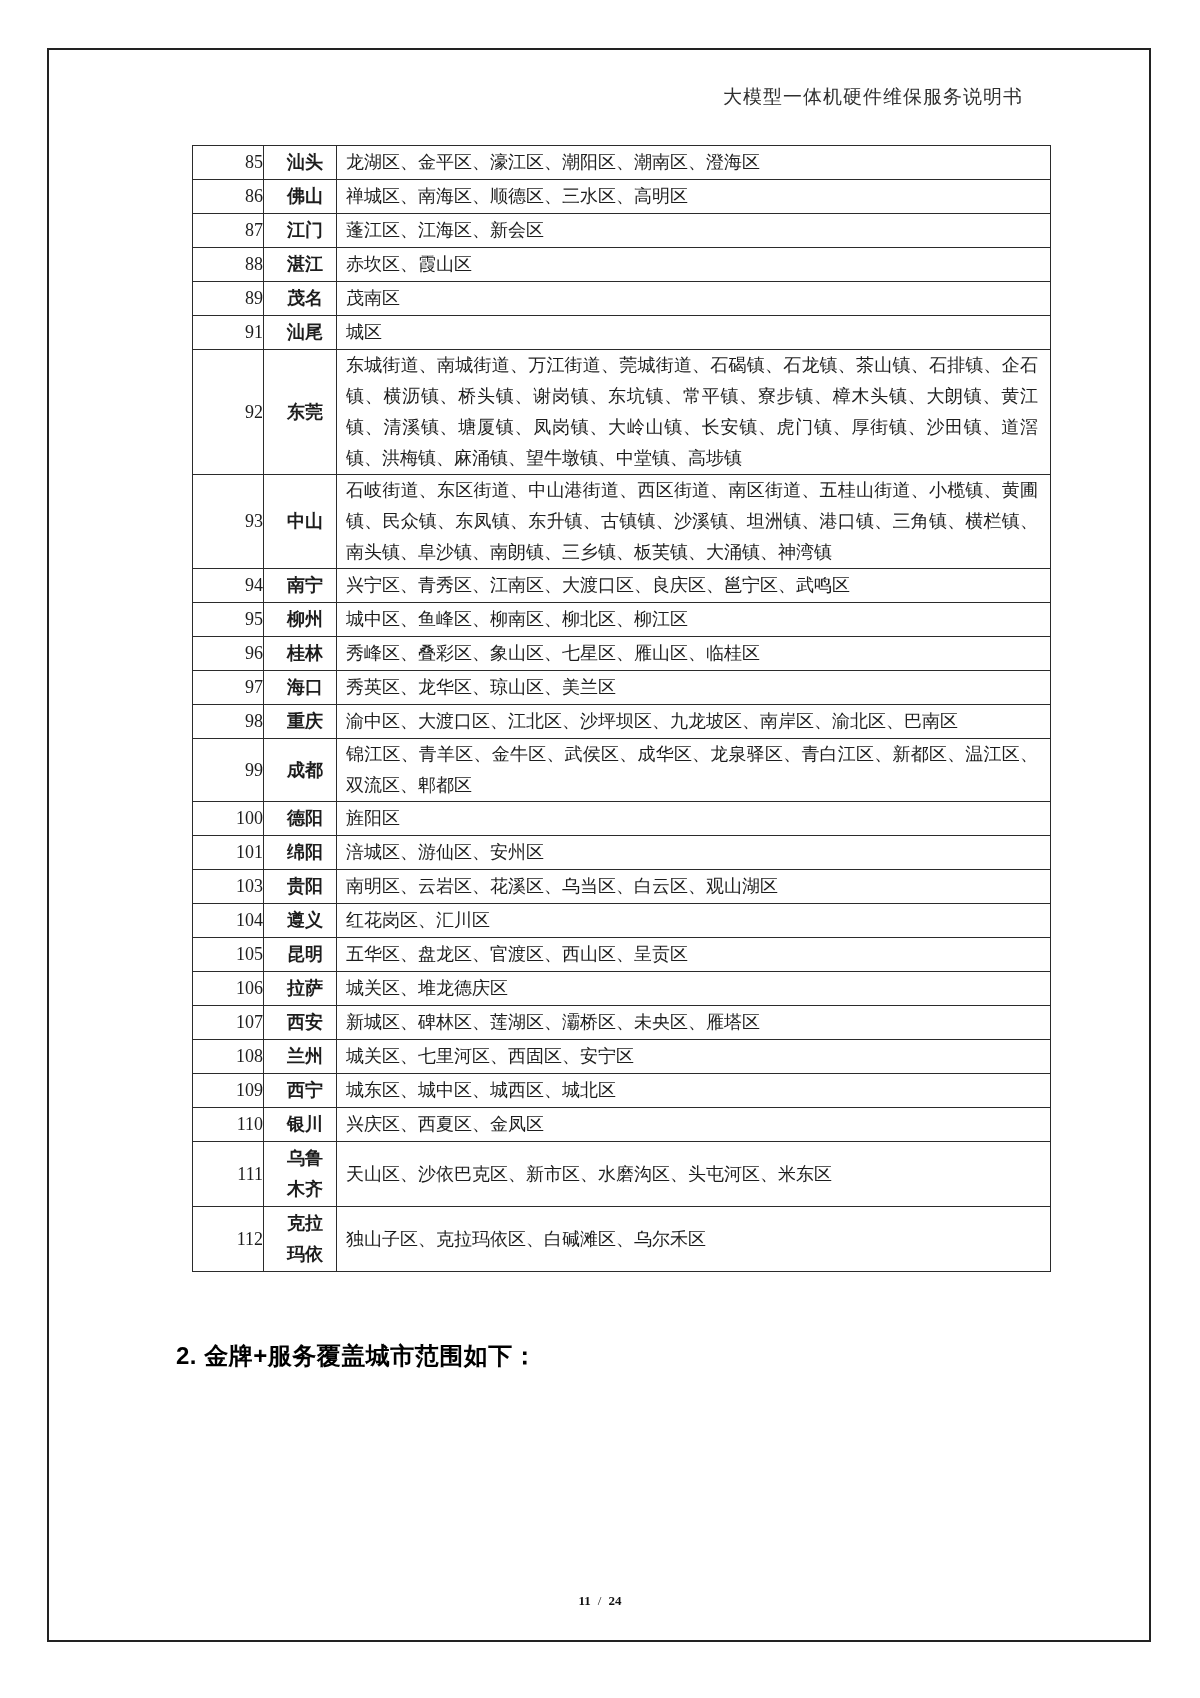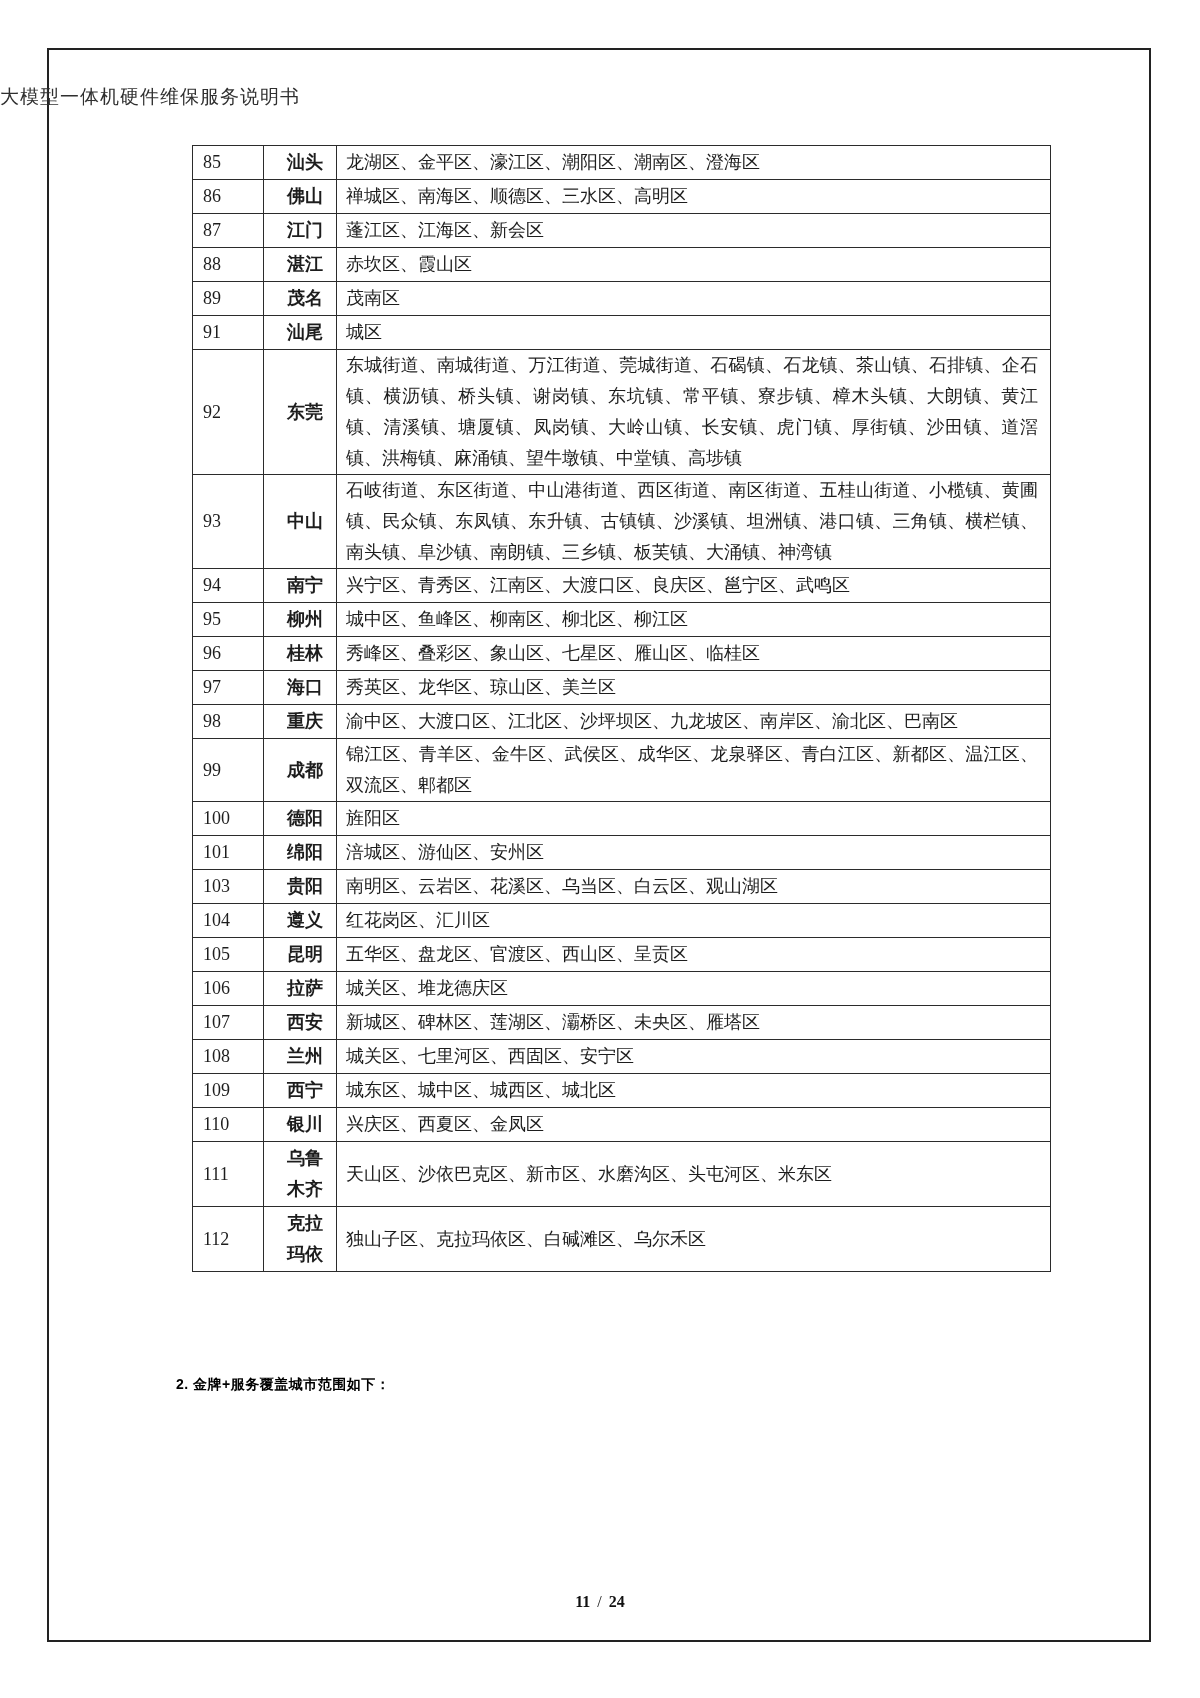--- a/index.html
+++ b/index.html
@@ -23,21 +23,21 @@
     width: 1104px;
     height: 1594px;
     border: 2px solid #222222;
     box-sizing: border-box;
   }
   .doc-header {
     position: absolute;
     top: 84px;
     left: 0;
     width: 1023px;
-    text-align: left;
+    text-align: right;
     font-size: 19px;
     letter-spacing: 1px;
     color: #2f2f2f;
     white-space: nowrap;
   }
   table.coverage-table {
     position: absolute;
     left: 192px;
     top: 145px;
     width: 858px;
@@ -45,50 +45,50 @@
     table-layout: fixed;
   }
   table.coverage-table td {
     border: 1.5px solid #2b2b2b;
     font-size: 18px;
     line-height: 31px;
     vertical-align: middle;
     color: #1d1d1d;
   }
   td.col-no {
-    text-align: left;
-    padding: 0 10px;
+    text-align: right;
+    padding: 0 0;
   }
   td.col-city {
     text-align: right;
     padding: 1px 13px;
     font-weight: bold;
   }
   td.col-districts {
     text-align: justify;
     padding: 0 12px 0 9px;
     margin-left: 46px;
   }
   .section-heading {
     position: absolute;
     left: 176px;
-    top: 1376px;
+    top: 1340px;
     font-family: "Liberation Sans", "DejaVu Sans", sans-serif;
     font-weight: bold;
-    font-size: 14px;
+    font-size: 24px;
     color: #000000;
     letter-spacing: 0.5px;
   }
   .footer {
     position: absolute;
     top: 1593px;
     left: 0;
     width: 100%;
     text-align: center;
-    font-size: 16px;
+    font-size: 13px;
     font-weight: bold;
     color: #111111;
   }
   .footer .sep {
     font-weight: normal;
     padding: 0 7px;
   }
 </style>
 </head>
 <body>

